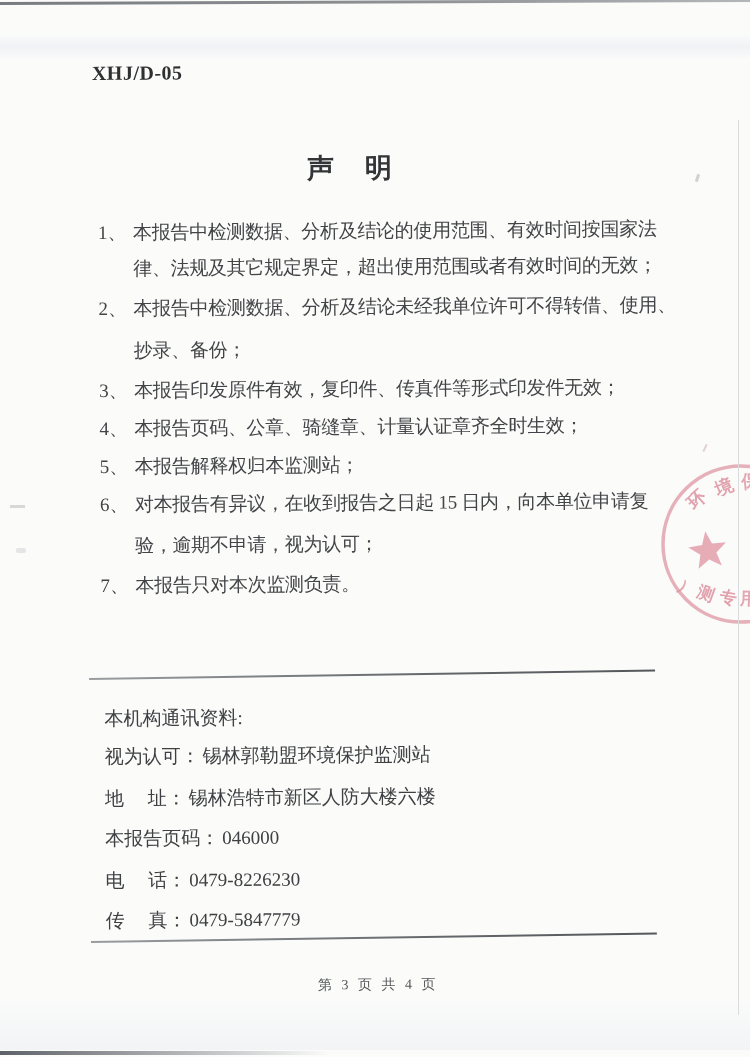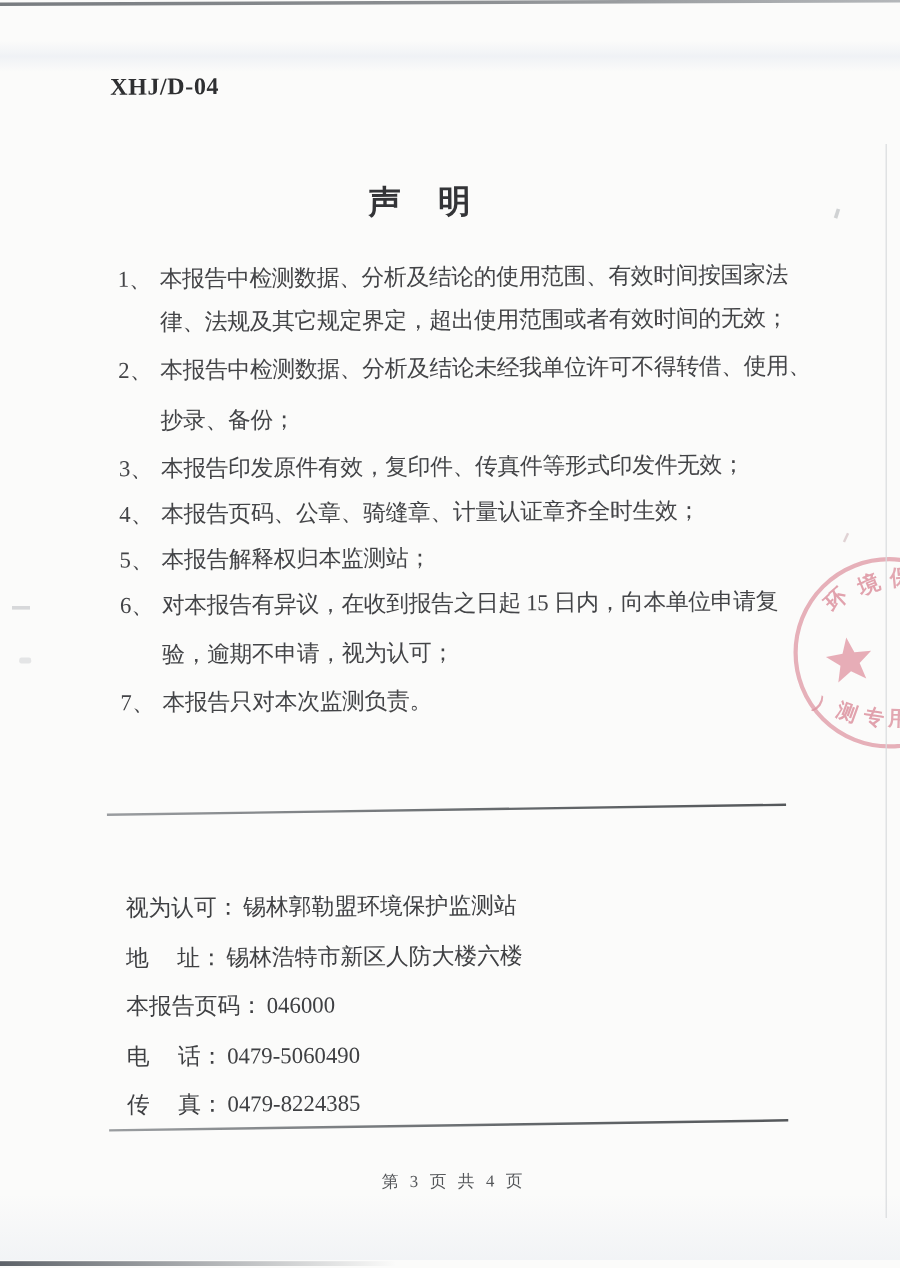--- a/index.html
+++ b/index.html
@@ -62,21 +62,21 @@
 </head>
 <body>
 
 <div class="page">
 
   <div class="tint-top"></div>
   <div class="tint-bottom"></div>
 
   <div class="content">
 
-    <div class="doc-code">XHJ/D-04</div>
+    <div class="doc-code">XHJ/D-05</div>
 
     <div class="title">声　明</div>
 
     <div class="decl-row r0">
       <span class="num">1、</span>
       <span class="txt">本报告中检测数据、分析及结论的使用范围、有效时间按国家法</span>
     </div>
     <div class="decl-row r1">
       <span class="num"></span>
       <span class="txt">律、法规及其它规定界定，超出使用范围或者有效时间的无效；</span>
@@ -109,35 +109,36 @@
       <span class="num"></span>
       <span class="txt">验，逾期不申请，视为认可；</span>
     </div>
     <div class="decl-row r9">
       <span class="num">7、</span>
       <span class="txt">本报告只对本次监测负责。</span>
     </div>
 
     <div class="rule rule-1"></div>
 
+    <div class="contact-heading">本机构通讯资料:</div>
 
     <div class="contact-row c0">
       <span class="lbl">视为认可：</span><span class="val">锡林郭勒盟环境保护监测站</span>
     </div>
     <div class="contact-row c1">
       <span class="lbl">地　 址：</span><span class="val">锡林浩特市新区人防大楼六楼</span>
     </div>
     <div class="contact-row c2">
       <span class="lbl">本报告页码：</span><span class="val">046000</span>
     </div>
     <div class="contact-row c3">
-      <span class="lbl">电　 话：</span><span class="val">0479-5060490</span>
+      <span class="lbl">电　 话：</span><span class="val">0479-8226230</span>
     </div>
     <div class="contact-row c4">
-      <span class="lbl">传　 真：</span><span class="val">0479-8224385</span>
+      <span class="lbl">传　 真：</span><span class="val">0479-5847779</span>
     </div>
 
     <div class="rule rule-2"></div>
 
     <div class="footer">第 3 页 共 4 页</div>
   </div>
 
   <svg class="stamp" width="210" height="212" viewBox="0 0 210 212">
     <circle cx="99" cy="106" r="78" fill="none" stroke="#e2a2ad" stroke-width="3.5" opacity="0.85"></circle>
     <path d="M0,-20 L5,-6.88 L19.02,-6.18 L8.08,2.63 L11.76,16.18 L0,8.5 L-11.76,16.18 L-8.08,2.63 L-19.02,-6.18 L-5,-6.88 Z" transform="translate(66,113) rotate(-8)" fill="#e29aa6" opacity="0.8"></path>

